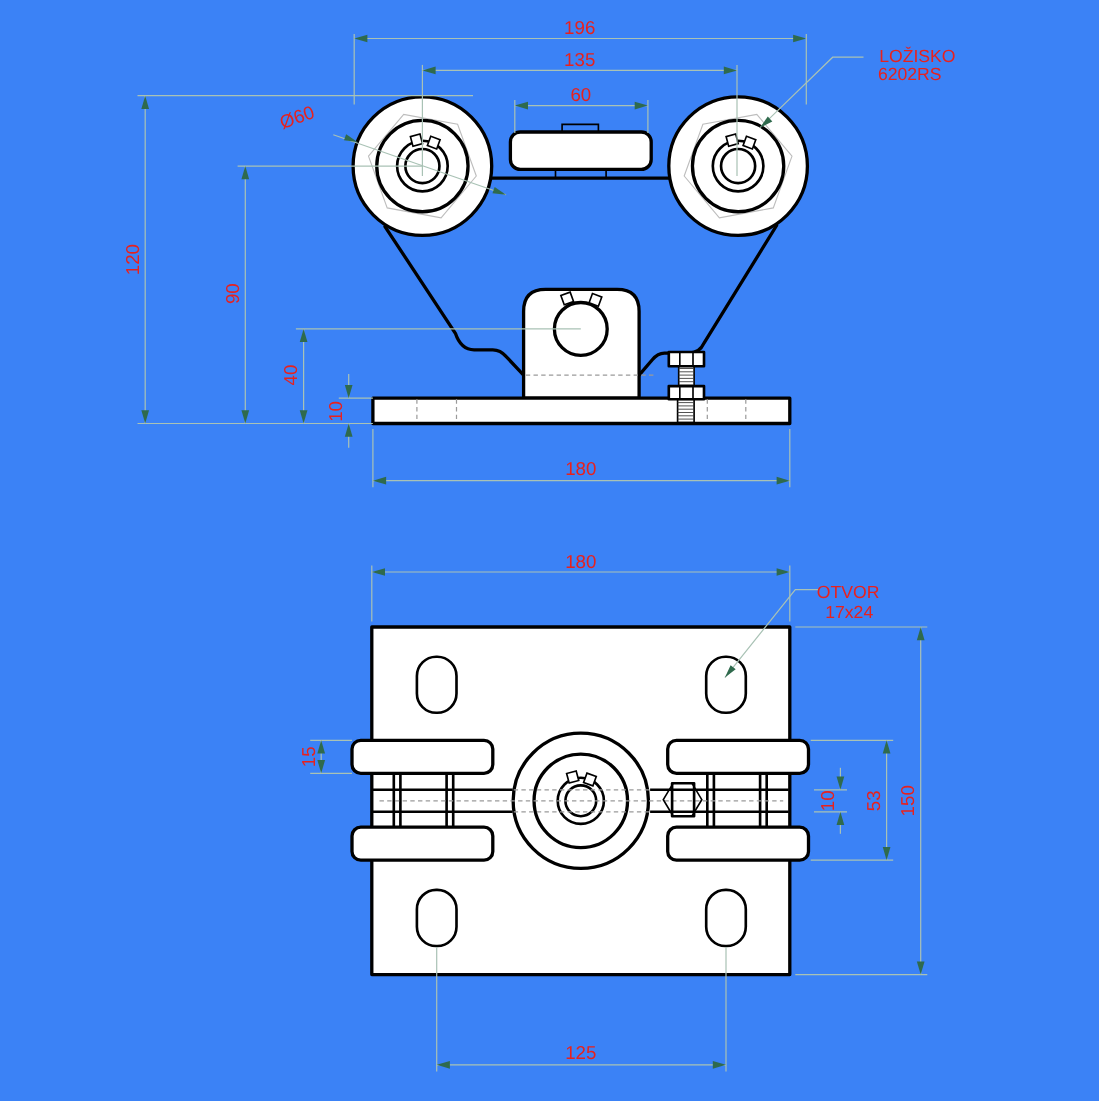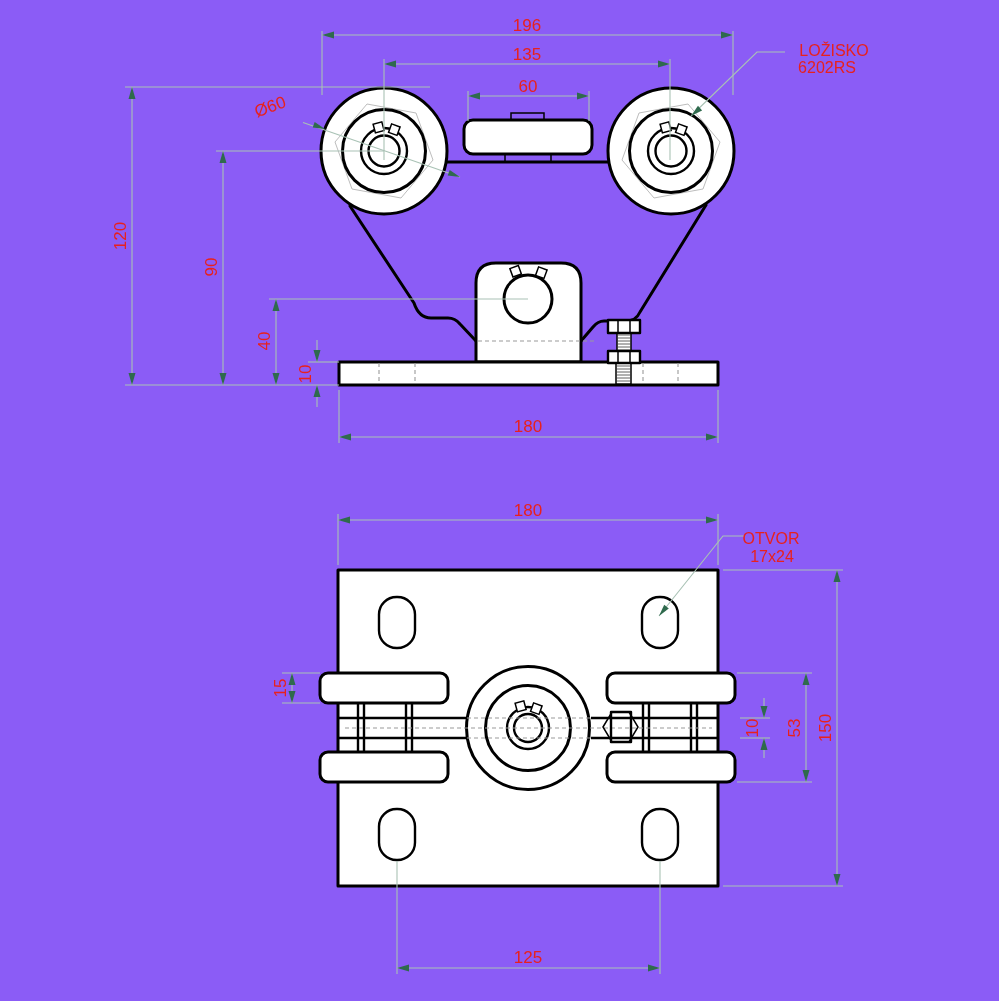--- a/index.html
+++ b/index.html
@@ -1,16 +1,16 @@
 <!DOCTYPE html>
 <html><head>
 <meta charset="utf-8">
 <style>
   html,body{margin:0;padding:0;background:#ffffff;}
-  .page{width:999px;height:1001px;background:#8b5cf6;position:relative;overflow:hidden;}
+  .page{width:999px;height:1001px;background:#3b82f6;position:relative;overflow:hidden;}
   svg{display:block;}
   
   .bold{stroke:#000;stroke-width:3;fill:none;stroke-linejoin:round;stroke-linecap:round;}
   .boldw{stroke:#000;stroke-width:3;fill:#fff;stroke-linejoin:round;}
   .med{stroke:#000;stroke-width:2.4;fill:none;stroke-linejoin:round;}
   .medw{stroke:#000;stroke-width:2.4;fill:#fff;stroke-linejoin:round;}
   .thin{stroke:#000;stroke-width:1.5;fill:none;}
   .thinw{stroke:#000;stroke-width:1.5;fill:#fff;}
   .hatch{stroke:#3a3a3a;stroke-width:0.8;fill:none;}
   .hid{stroke:#9a9a9a;stroke-width:1.1;fill:none;stroke-dasharray:4 3;}

